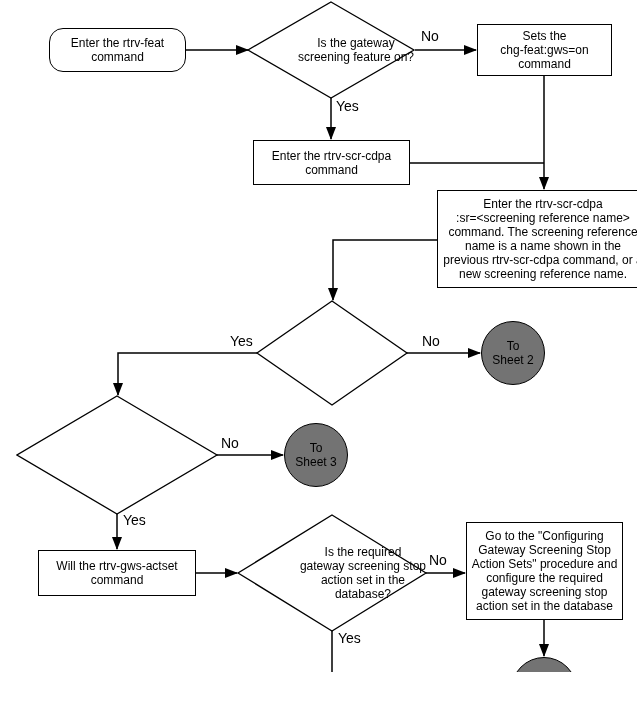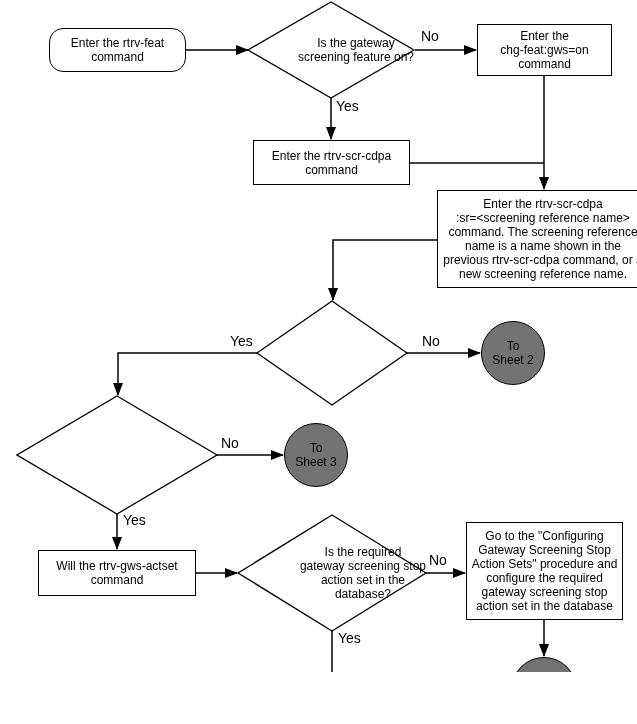--- a/index.html
+++ b/index.html
@@ -47,21 +47,21 @@
     <polyline class="edge" points="316,631 316,690 494,690" marker-end="url(#arrow)"></polyline>
     <polyline class="edge" points="528,620 528,656" marker-end="url(#arrow)"></polyline>
   </svg>
 
   <div class="node rounded" style="left:33px;top:28px;width:137px;height:44px;">
     <span class="node-text">Enter the rtrv-feat
 command</span>
   </div>
 
   <div class="node" style="left:461px;top:24px;width:135px;height:52px;">
-    <span class="node-text">Enter the
+    <span class="node-text">Sets the
 chg-feat:gws=on
 command</span>
   </div>
 
   <div class="node" style="left:237px;top:140px;width:157px;height:45px;">
     <span class="node-text">Enter the rtrv-scr-cdpa
 command</span>
   </div>
 
   <div class="node" style="left:421px;top:190px;width:212px;height:98px;">

